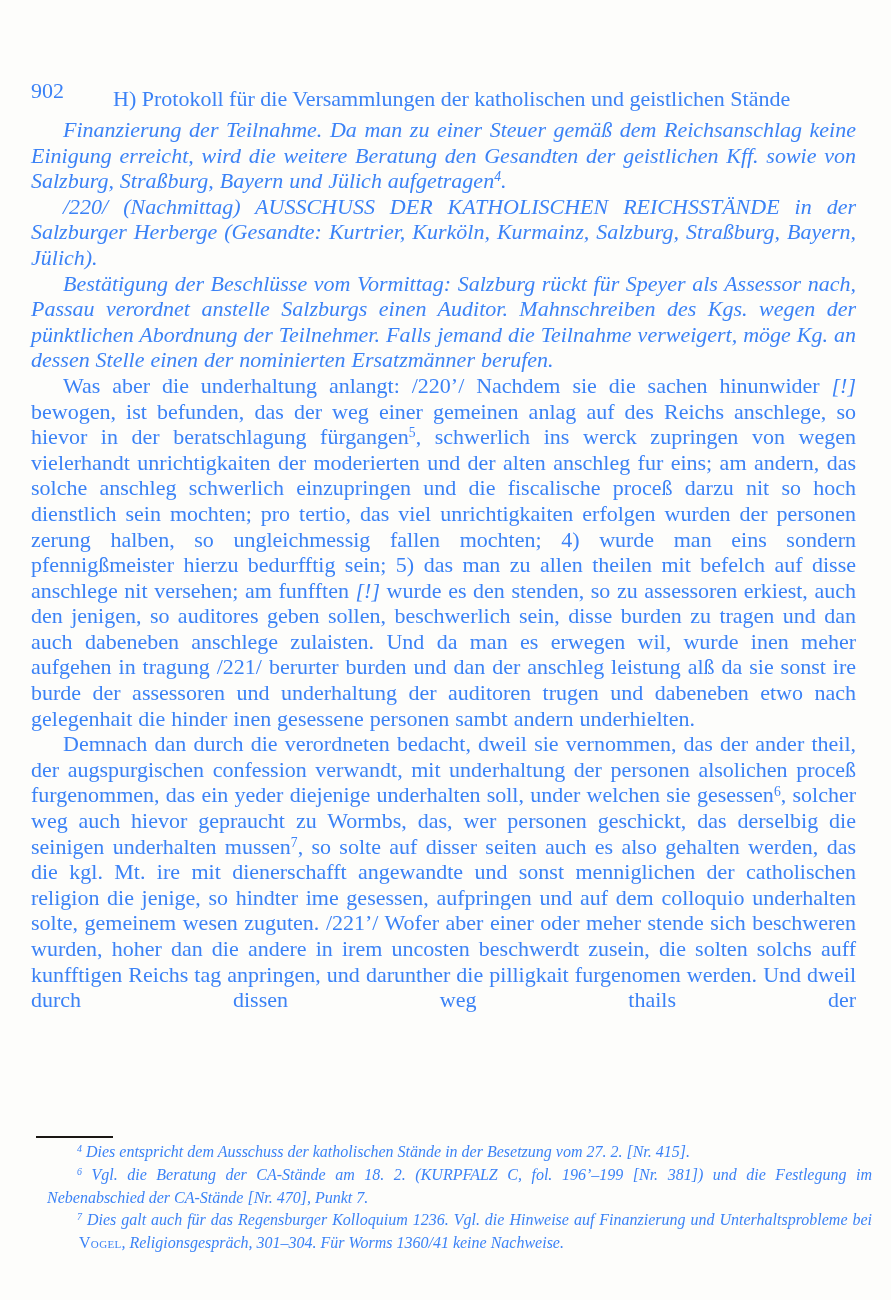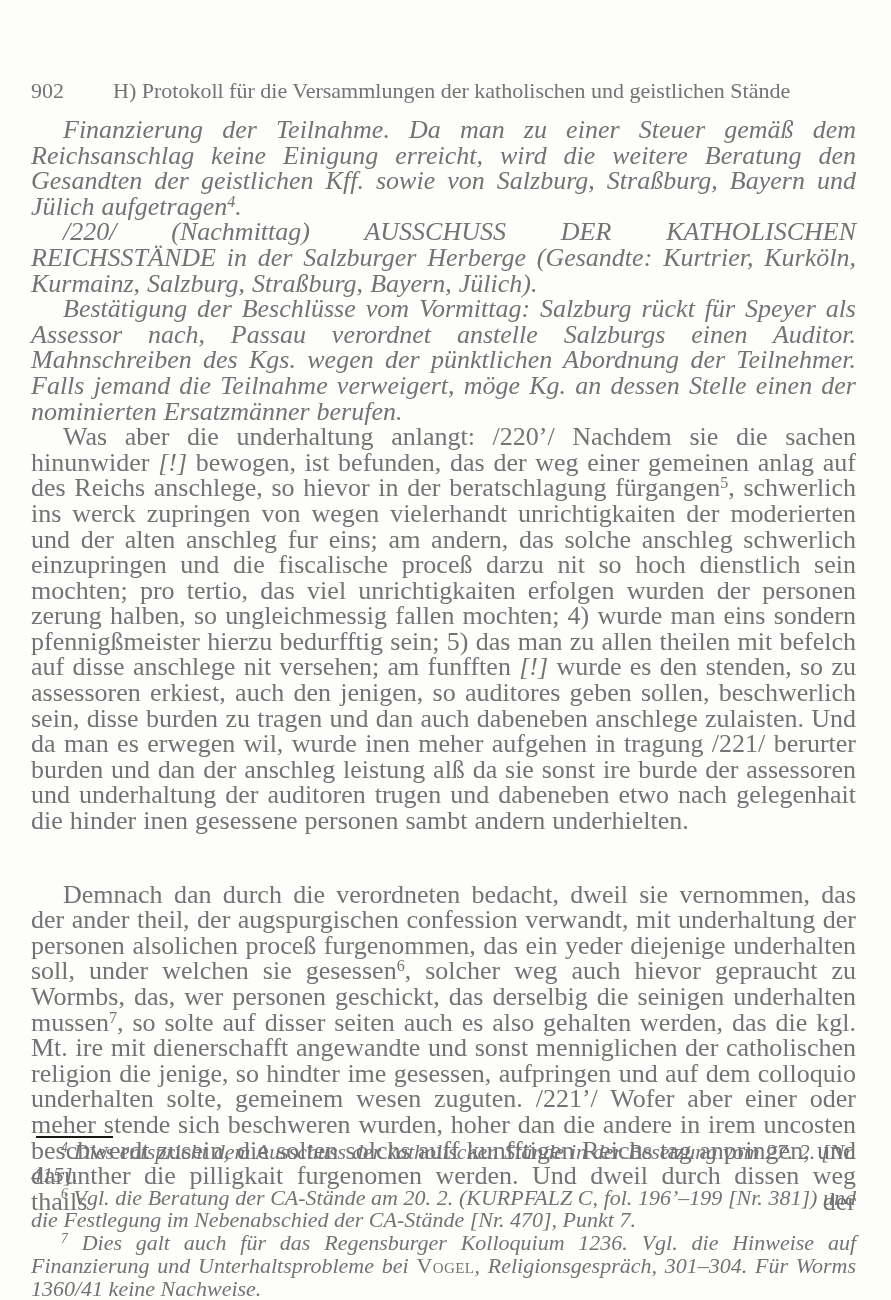--- a/index.html
+++ b/index.html
@@ -6,93 +6,94 @@
     margin: 0;
     padding: 0;
     background: #ffffff;
   }
   .page {
     position: relative;
     width: 891px;
     height: 1300px;
     background: #fdfdfb;
     font-family: "Liberation Serif", "DejaVu Serif", serif;
-    color: #737373;
+    color: #3b82f6;
     overflow: hidden;
   }
   .running-header {
     position: absolute;
     top: 78px;
     left: 31px;
     width: 825px;
     height: 28px;
     font-size: 22px;
     line-height: 26px;
     white-space: nowrap;
   }
   .page-number {
     position: absolute;
     left: 0;
     top: 0;
   }
   .header-title {
     position: absolute;
     left: 82px;
-    top: 0;
+    top: 8px;
   }
   .body-text {
     position: absolute;
     top: 117px;
     left: 31px;
     width: 825px;
-    font-size: 26px;
+    font-size: 22px;
     line-height: 25.6px;
     text-align: justify;
   }
   .para {
     margin: 0;
     text-indent: 32px;
     word-spacing: 0.02em;
   }
   .para.italic { font-style: italic; }
-  .para.cont { text-align-last: justify; margin-top: 48px; }
+  .para.cont { text-align-last: justify; }
   .para em { font-style: italic; }
   sup {
     font-size: 0.62em;
     vertical-align: baseline;
     position: relative;
     top: -0.5em;
     line-height: 0;
   }
   .footnote-rule {
     position: absolute;
     top: 1136px;
     left: 36px;
     width: 77px;
     height: 0;
     border-top: 2px solid #1a1713;
   }
   .footnotes {
     position: absolute;
     top: 1141px;
-    left: 31px;
+    left: 47px;
     width: 825px;
-    font-size: 22px;
+    font-size: 16px;
     line-height: 22.8px;
     text-align: justify;
     font-style: italic;
   }
   .footnote {
     margin: 0;
     text-indent: 30px;
   }
   .sc {
     font-variant: small-caps;
     font-style: normal;
     letter-spacing: 0.02em;
+    margin-left: 32px;
   }
 </style>
 </head>
 <body>
 
 <div class="page">
 
   <div class="running-header">
     <span class="page-number">902</span>
     <span class="header-title">H) Protokoll für die Versammlungen der katholischen und geistlichen Stände</span>
@@ -103,17 +104,17 @@
       <p class="para italic"><span>/220/ (Nachmittag) AUSSCHUSS DER KATHOLISCHEN REICHSSTÄNDE in der Salzburger Herberge (Gesandte: Kurtrier, Kurköln, Kurmainz, Salzburg, Straßburg, Bayern, Jülich).</span></p>
       <p class="para italic"><span>Bestätigung der Beschlüsse vom Vormittag: Salzburg rückt für Speyer als Assessor nach, Passau verordnet anstelle Salzburgs einen Auditor. Mahnschreiben des Kgs. wegen der pünktlichen Abordnung der Teilnehmer. Falls jemand die Teilnahme verweigert, möge Kg. an dessen Stelle einen der nominierten Ersatzmänner berufen.</span></p>
       <p class="para roman"><span>Was aber die underhaltung anlangt: /220’/ Nachdem sie die sachen hinunwider </span><em>[!]</em><span> bewogen, ist befunden, das der weg einer gemeinen anlag auf des Reichs anschlege, so hievor in der beratschlagung fürgangen</span><sup>5</sup><span>, schwerlich ins werck zupringen von wegen vielerhandt unrichtigkaiten der moderierten und der alten anschleg fur eins; am andern, das solche anschleg schwerlich einzupringen und die fiscalische proceß darzu nit so hoch dienstlich sein mochten; pro tertio, das viel unrichtigkaiten erfolgen wurden der personen zerung halben, so ungleichmessig fallen mochten; 4) wurde man eins sondern pfennigßmeister hierzu bedurfftig sein; 5) das man zu allen theilen mit befelch auf disse anschlege nit versehen; am funfften </span><em>[!]</em><span> wurde es den stenden, so zu assessoren erkiest, auch den jenigen, so auditores geben sollen, beschwerlich sein, disse burden zu tragen und dan auch dabeneben anschlege zulaisten. Und da man es erwegen wil, wurde inen meher aufgehen in tragung /221/ berurter burden und dan der anschleg leistung alß da sie sonst ire burde der assessoren und underhaltung der auditoren trugen und dabeneben etwo nach gelegenhait die hinder inen gesessene personen sambt andern underhielten.</span></p>
       <p class="para roman cont"><span>Demnach dan durch die verordneten bedacht, dweil sie vernommen, das der ander theil, der augspurgischen confession verwandt, mit underhaltung der personen alsolichen proceß furgenommen, das ein yeder diejenige underhalten soll, under welchen sie gesessen</span><sup>6</sup><span>, solcher weg auch hievor gepraucht zu Wormbs, das, wer personen geschickt, das derselbig die seinigen underhalten mussen</span><sup>7</sup><span>, so solte auf disser seiten auch es also gehalten werden, das die kgl. Mt. ire mit dienerschafft angewandte und sonst menniglichen der catholischen religion die jenige, so hindter ime gesessen, aufpringen und auf dem colloquio underhalten solte, gemeinem wesen zuguten. /221’/ Wofer aber einer oder meher stende sich beschweren wurden, hoher dan die andere in irem uncosten beschwerdt zusein, die solten solchs auff kunfftigen Reichs tag anpringen, und darunther die pilligkait furgenomen werden. Und dweil durch dissen weg thails der</span></p>
     </div>
 
   <div class="footnote-rule"></div>
 
   <div class="footnotes">
       <p class="footnote"><sup>4</sup> <span>Dies entspricht dem Ausschuss der katholischen Stände in der Besetzung vom 27. 2. [Nr. 415].</span></p>
-      <p class="footnote"><sup>6</sup> <span>Vgl. die Beratung der CA-Stände am 20. 2. (KURPFALZ C, fol. 196’–199 [Nr. 381]) und die Festlegung im Nebenabschied der CA-Stände [Nr. 470], Punkt 7.</span></p>
+      <p class="footnote"><sup>6</sup> <span>Vgl. die Beratung der CA-Stände am 18. 2. (KURPFALZ C, fol. 196’–199 [Nr. 381]) und die Festlegung im Nebenabschied der CA-Stände [Nr. 470], Punkt 7.</span></p>
       <p class="footnote"><sup>7</sup> <span>Dies galt auch für das Regensburger Kolloquium 1236. Vgl. die Hinweise auf Finanzierung und Unterhaltsprobleme bei </span><span class="sc">Vogel</span><span>, Religionsgespräch, 301–304. Für Worms 1360/41 keine Nachweise.</span></p>
     </div>
 
 </div>
 
 </body></html>

